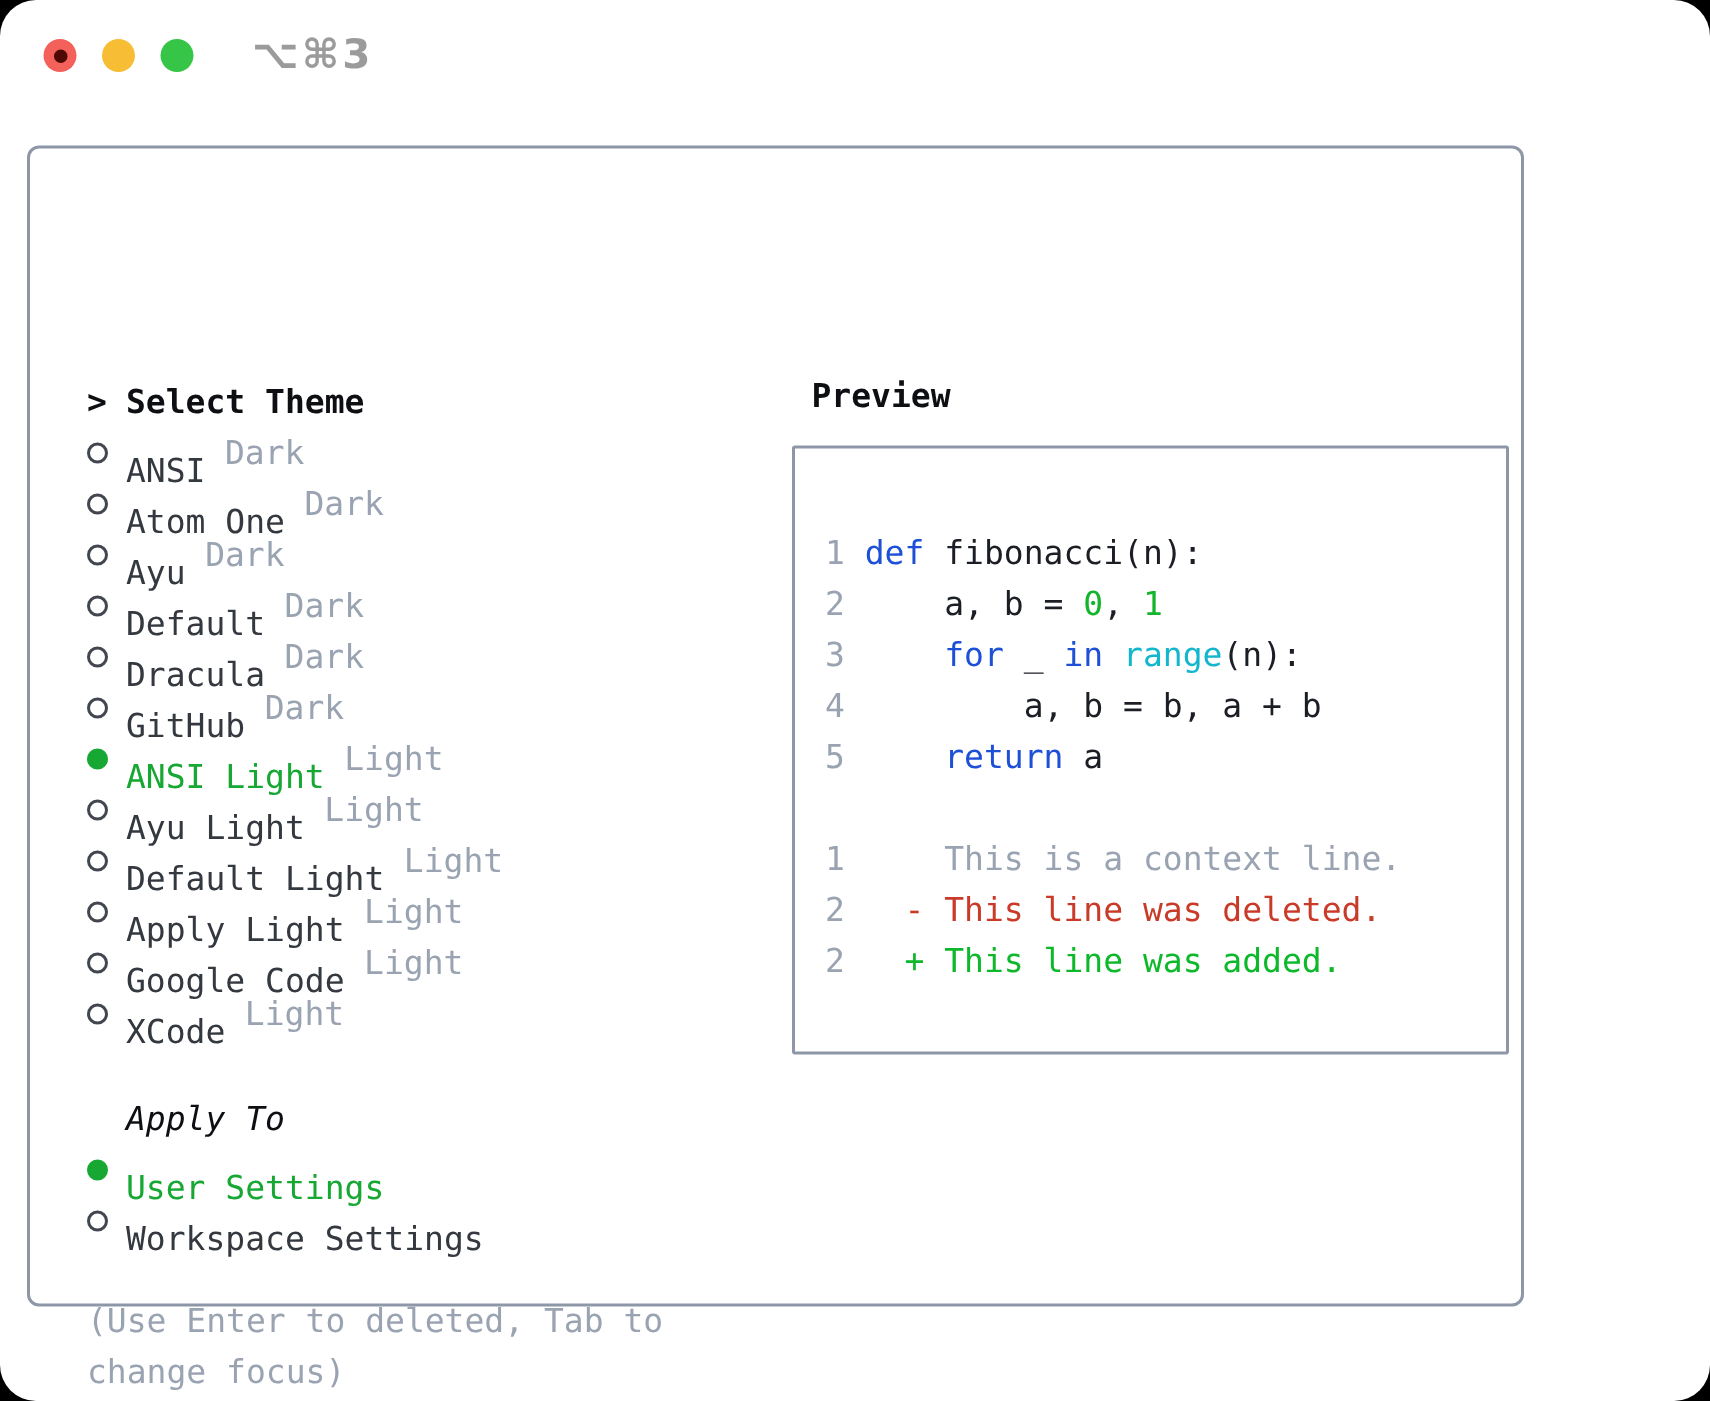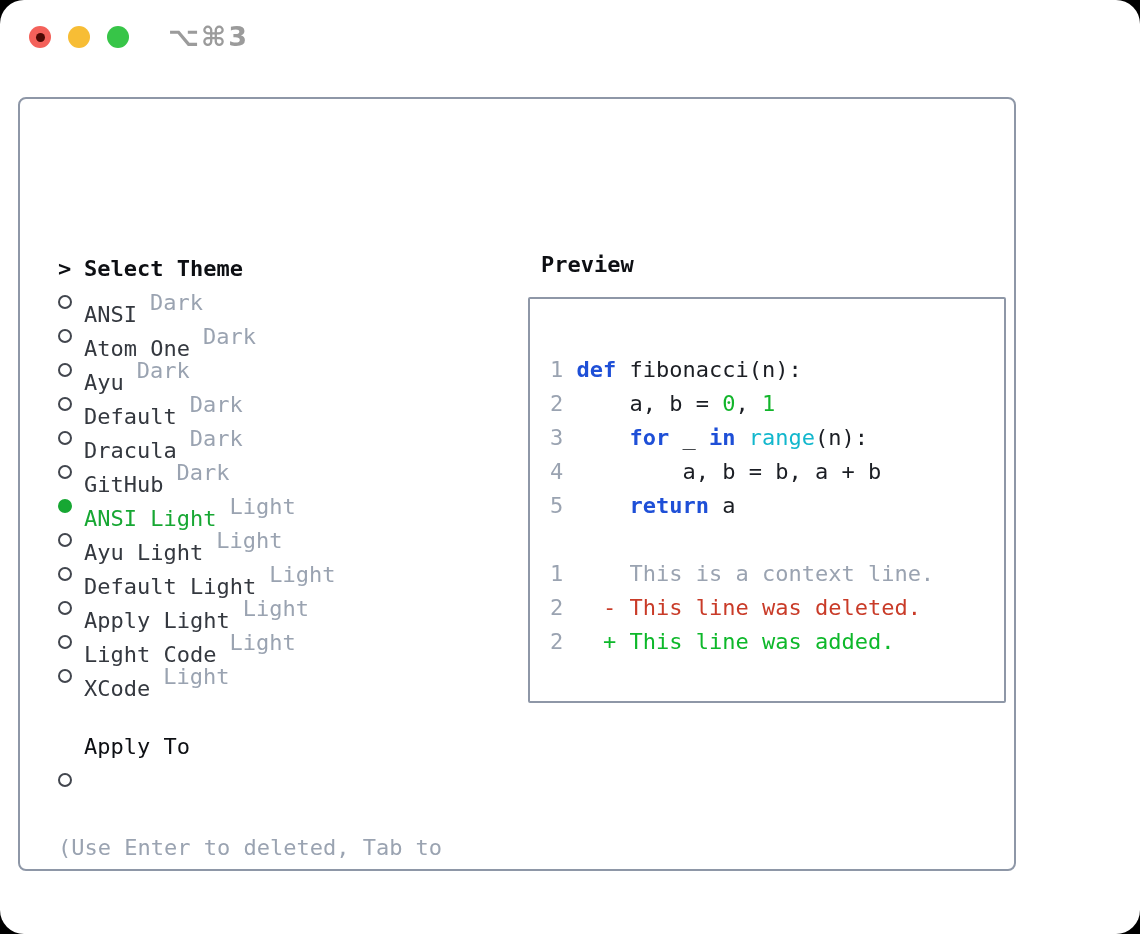--- a/index.html
+++ b/index.html
@@ -40,38 +40,38 @@
   .row { display: flex; align-items: center; height: 34px; font-size: 22px; white-space: pre; }
   .marker { width: 26px; display: flex; align-items: center; flex: 0 0 26px; }
   .radio { width: 14px; height: 14px; border-radius: 50%; border: 2px solid #42464e; }
   .radio.sel { background: var(--accent_green); border-color: var(--accent_green); }
   .caret { color: var(--heading_text); font-weight: 700; }
   .hdr { color: var(--heading_text); font-weight: 700; }
   .t-name { color: var(--item_text); margin-top: 24px; }
   .t-variant { color: var(--muted_gray); margin-left: 13px; }
   .theme-row.sel .t-name { color: var(--accent_green); }
   .apply-section { margin-top: 36px; }
-  .apply-hdr { color: var(--heading_text); font-weight: 400; }
+  .apply-hdr { color: var(--heading_text); font-weight: 400; font-style: italic; }
   .apply-row.sel .t-name { color: var(--accent_green); }
   .help { margin-top: 34px; color: var(--muted_gray); font-size: 22px; line-height: 34px; white-space: pre; }
 
   
   .preview-hdr {
     position: absolute; left: 521px; top: 153px;
     font-size: 22px; font-weight: 700; color: var(--heading_text);
   }
   .preview-box {
     position: absolute; left: 508px; top: 198px; width: 478px; height: 406px;
     border: 2px solid var(--panel_border); border-radius: 2px; background: #fff;
     padding: 53px 0 0 20px; overflow: hidden;
   }
   .code-line { height: 34px; font-size: 22px; white-space: pre; display: flex; align-items: center; }
   .gutter { color: var(--muted_gray); white-space: pre; }
   .blank-line { height: 34px; }
-  .tok-keyword { color: var(--keyword_blue); font-weight: bold; }
+  .tok-keyword { color: var(--keyword_blue); }
   .tok-builtin { color: var(--builtin_cyan); }
   .tok-number  { color: var(--number_green); }
   .tok-plain   { color: var(--code_text); }
   .diff-context { color: var(--muted_gray); }
   .diff-deleted { color: var(--deleted_red); }
   .diff-added   { color: var(--added_green); }
 </style>
 </head>
 <body>
 
@@ -95,34 +95,35 @@
           <div class="row theme-row"><span class="marker"><span class="radio"></span></span><span class="t-name">ANSI</span><span class="t-variant">Dark</span></div>
           <div class="row theme-row"><span class="marker"><span class="radio"></span></span><span class="t-name">Atom One</span><span class="t-variant">Dark</span></div>
           <div class="row theme-row"><span class="marker"><span class="radio"></span></span><span class="t-name">Ayu</span><span class="t-variant">Dark</span></div>
           <div class="row theme-row"><span class="marker"><span class="radio"></span></span><span class="t-name">Default</span><span class="t-variant">Dark</span></div>
           <div class="row theme-row"><span class="marker"><span class="radio"></span></span><span class="t-name">Dracula</span><span class="t-variant">Dark</span></div>
           <div class="row theme-row"><span class="marker"><span class="radio"></span></span><span class="t-name">GitHub</span><span class="t-variant">Dark</span></div>
           <div class="row theme-row sel"><span class="marker"><span class="radio sel"></span></span><span class="t-name">ANSI Light</span><span class="t-variant">Light</span></div>
           <div class="row theme-row"><span class="marker"><span class="radio"></span></span><span class="t-name">Ayu Light</span><span class="t-variant">Light</span></div>
           <div class="row theme-row"><span class="marker"><span class="radio"></span></span><span class="t-name">Default Light</span><span class="t-variant">Light</span></div>
           <div class="row theme-row"><span class="marker"><span class="radio"></span></span><span class="t-name">Apply Light</span><span class="t-variant">Light</span></div>
-          <div class="row theme-row"><span class="marker"><span class="radio"></span></span><span class="t-name">Light Code</span><span class="t-variant">Light</span></div>
+          <div class="row theme-row"><span class="marker"><span class="radio"></span></span><span class="t-name">Google Code</span><span class="t-variant">Light</span></div>
           <div class="row theme-row"><span class="marker"><span class="radio"></span></span><span class="t-name">XCode</span><span class="t-variant">Light</span></div>
         </div>
 
       <div class="apply-section">
         <div class="row">
           <span class="marker"></span><span class="apply-hdr">Apply To</span>
         </div>
         <div id="apply-list">
-            <div class="row apply-row"><span class="marker"><span class="radio"></span></span></div>
+            <div class="row apply-row sel"><span class="marker"><span class="radio sel"></span></span><span class="t-name">User Settings</span></div>
+            <div class="row apply-row"><span class="marker"><span class="radio"></span></span><span class="t-name">Workspace Settings</span></div>
           </div>
       </div>
 
-      <div class="help" id="help-text"><div>(Use Enter to deleted, Tab to</div></div>
+      <div class="help" id="help-text"><div>(Use Enter to deleted, Tab to</div><div>change focus)</div></div>
     </div>
 
     <div class="preview-hdr">Preview</div>
 
     <div class="preview-box">
       <div id="code-lines">
           <div class="code-line"><span class="gutter">1 </span><span class="tok-keyword">def</span><span class="tok-plain"> fibonacci(n):</span></div>
           <div class="code-line"><span class="gutter">2 </span><span class="tok-plain">    a, b = </span><span class="tok-number">0</span><span class="tok-plain">, </span><span class="tok-number">1</span></div>
           <div class="code-line"><span class="gutter">3 </span><span class="tok-plain">    </span><span class="tok-keyword">for</span><span class="tok-plain"> _ </span><span class="tok-keyword">in</span><span class="tok-plain"> </span><span class="tok-builtin">range</span><span class="tok-plain">(n):</span></div>
           <div class="code-line"><span class="gutter">4 </span><span class="tok-plain">        a, b = b, a + b</span></div>

